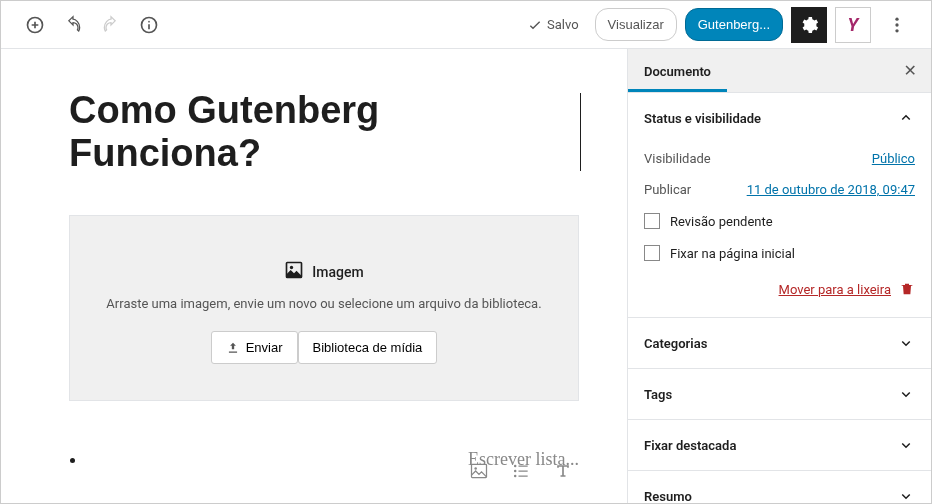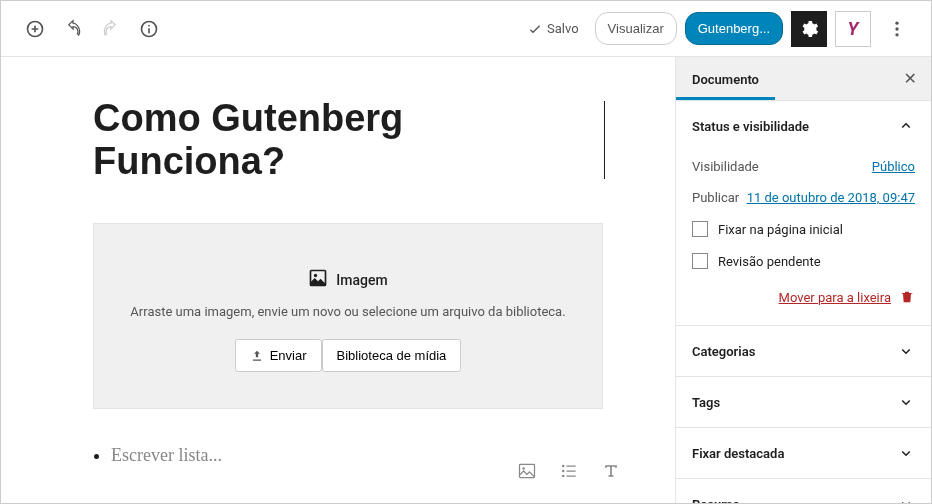--- a/index.html
+++ b/index.html
@@ -1,20 +1,20 @@
 <!DOCTYPE html>
 <html><head>
   <meta charset="utf-8">
   <style>
     * { box-sizing: border-box; margin: 0; padding: 0; }
     body { font-family: -apple-system, BlinkMacSystemFont, "Segoe UI", Roboto, sans-serif; font-size: 13px; color: #1e1e1e; background: #fff; }
     .app { width: 932px; height: 504px; border: 1px solid #ccc; display: flex; flex-direction: column; position: relative; }
     
     
-    .topbar { height: 56px; border-bottom: 1px solid #e2e4e7; display: flex; align-items: center; padding: 0 16px; gap: 4px; }
+    .topbar { height: 48px; border-bottom: 1px solid #e2e4e7; display: flex; align-items: center; padding: 0 16px; gap: 4px; }
     .topbar-left { display: flex; align-items: center; gap: 2px; }
     .topbar-spacer { flex: 1; }
     .topbar-right { display: flex; align-items: center; gap: 8px; }
     .icon-btn { width: 36px; height: 36px; display: flex; align-items: center; justify-content: center; cursor: pointer; border-radius: 4px; }
     .icon-btn svg { width: 20px; height: 20px; fill: #555; }
     .icon-btn.dim svg { fill: #ccc; }
     .saved { display: flex; align-items: center; gap: 4px; color: #555; font-size: 13px; margin-right: 8px; }
     .saved svg { width: 16px; height: 16px; fill: #555; }
     .btn { padding: 8px 12px; border: 1px solid #ccc; background: #fff; border-radius: 13px; cursor: pointer; font-size: 13px; color: #555; }
     .btn-primary { background: #0085ba; color: #fff; border-color: #006a95; }
@@ -35,30 +35,30 @@
     
     .image-block { background: #f0f0f0; border: 1px solid #e2e4e7; padding: 44px 20px 36px; text-align: center; }
     .image-block-head { display: flex; align-items: flex-end; justify-content: center; gap: 8px; margin-bottom: 16px; }
     .image-block-head svg { width: 20px; height: 20px; fill: #1e1e1e; }
     .image-block-head span { font-size: 14px; font-weight: 500; }
     .image-block-hint { font-size: 13px; color: #555; margin-bottom: 20px; }
     .image-block-buttons { display: flex; justify-content: center; gap: 0; }
     .block-btn { padding: 8px 14px; border: 1px solid #ccc; background: #fff; border-radius: 3px; cursor: pointer; font-size: 13px; display: flex; align-items: center; gap: 6px; }
     .block-btn svg { width: 14px; height: 14px; fill: #555; }
     
-    .list-block { margin-top: 36px; padding-left: 18px; }
+    .list-block { margin-top: 48px; padding-left: 18px; text-align: right; }
     .list-block li { font-family: "Times New Roman", serif; font-size: 18px; list-style: disc; }
     .list-placeholder { color: #888; }
     
     .block-toolbar { position: absolute; right: 52px; bottom: 20px; display: flex; gap: 18px; }
     .block-toolbar .tbtn { width: 24px; height: 24px; display: flex; align-items: center; justify-content: center; cursor: pointer; }
     .block-toolbar svg { width: 20px; height: 20px; fill: #888; }
     
     
-    .sidebar { width: 256px; border-left: 1px solid #e2e4e7; background: #fff; overflow-y: auto; position: relative; }
+    .sidebar { width: 304px; border-left: 1px solid #e2e4e7; background: #fff; overflow-y: auto; position: relative; }
     .sidebar-tabs { display: flex; align-items: center; border-bottom: 1px solid #e2e4e7; background: #f0f0f0; }
     .tab { padding: 14px 16px 12px; font-size: 13px; cursor: pointer; color: #555; position: relative; }
     .tab.active { font-weight: 600; color: #1e1e1e; }
     .tab.active::after { content: ''; position: absolute; left: 0; right: 0; bottom: -1px; height: 3px; background: #0085ba; }
     .tab-close { margin-left: auto; padding: 12px 14px; cursor: pointer; font-size: 16px; color: #555; }
     
     .panel { border-bottom: 1px solid #e2e4e7; }
     .panel-head { display: flex; align-items: center; justify-content: space-between; padding: 16px; cursor: pointer; font-weight: 600; font-size: 13px; }
     .panel-head svg { width: 18px; height: 18px; fill: #1e1e1e; }
     .panel-body { padding: 0 16px 16px; }
@@ -202,25 +202,25 @@
           <div class="row">
             <span class="label">Visibilidade</span>
             <span class="link">Público</span>
           </div>
           <div class="row">
             <span class="label">Publicar</span>
             <span class="link">11 de outubro de 2018, 09:47</span>
           </div>
           <div class="chk-row">
             <div class="chk"></div>
-            <span>Fixar na página inicial</span>
+            <span>Revisão pendente</span>
           </div>
           <div class="chk-row">
             <div class="chk"></div>
-            <span>Revisão pendente</span>
+            <span>Fixar na página inicial</span>
           </div>
           <div class="trash-row">
             <span class="link-red">Mover para a lixeira</span>
             <svg viewBox="0 0 24 24">
                 <path d="M6 7h12l-1 13H7L6 7zm3-3h6v2H9V4zM4 6h16v1H4z"></path>
               </svg>
           </div>
         </div>
       </div>
 

